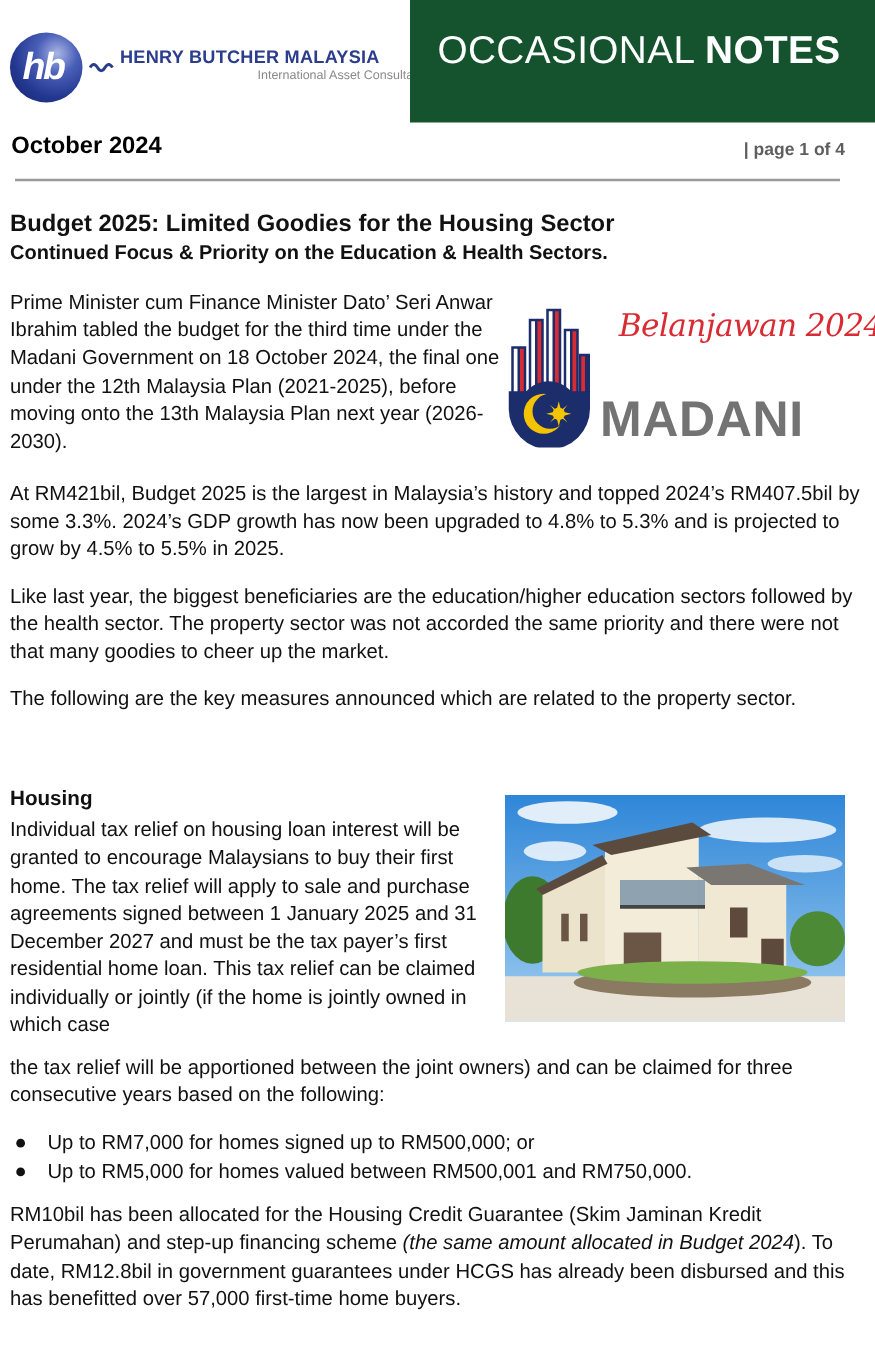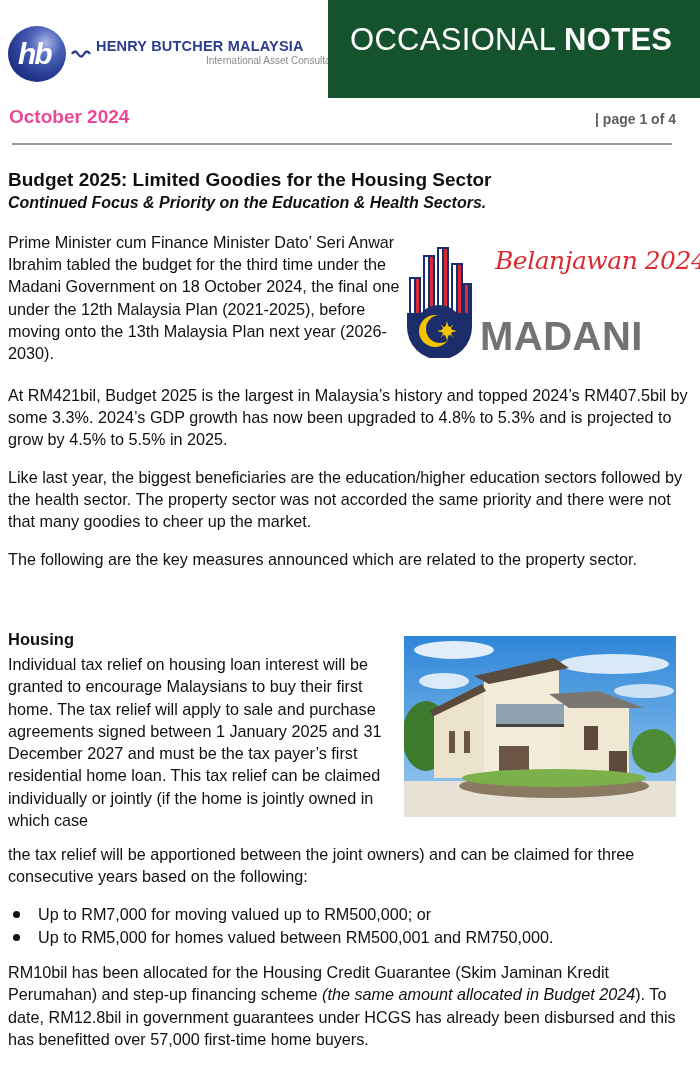--- a/index.html
+++ b/index.html
@@ -16,27 +16,27 @@
   .logo-wave { position: absolute; left: 63px; top: 21px; width: 22px; height: 12px; }
   .logo-name { position: absolute; left: 88px; top: 12px; font-weight: bold; font-size: 14.5px; color: #2b3d8c; letter-spacing: 0.2px; white-space: nowrap; }
   .logo-tag { position: absolute; left: 198px; top: 29px; font-size: 10px; color: #8a8a8a; white-space: nowrap; }
 
   .banner { position: absolute; left: 328px; top: 0; width: 372px; height: 98px; background: #14532d; }
   .banner-title { position: absolute; left: 22px; top: 22px; font-size: 31px; color: #fff; letter-spacing: 0.3px; white-space: nowrap; }
   .banner-title b { font-weight: bold; }
   .banner-url { position: absolute; left: 22px; top: 63px; font-size: 18px; color: #fff; white-space: nowrap; }
 
   
-  .date { position: absolute; left: 9px; top: 106px; font-size: 19px; font-weight: bold; color: #ec4899; }
+  .date { position: absolute; left: 9px; top: 106px; font-size: 19px; font-weight: bold; color: #000000; }
   .page { position: absolute; right: 24px; top: 111px; font-size: 14px; font-weight: bold; color: #5e5e5e; }
   .rule { position: absolute; left: 12px; top: 143px; width: 660px; height: 2px; background: #9a9a9a; }
 
   
   .title { position: absolute; left: 8px; top: 169px; font-size: 19px; font-weight: bold; color: #111; white-space: nowrap; }
-  .subtitle { position: absolute; left: 8px; top: 194px; font-size: 16px; font-weight: bold; font-style: italic; color: #111; white-space: nowrap; }
+  .subtitle { position: absolute; left: 8px; top: 194px; font-size: 16px; font-weight: bold; color: #111; white-space: nowrap; }
 
   .p { position: absolute; left: 8px; font-size: 16.2px; line-height: 22.2px; color: #111; }
   .intro { top: 231px; width: 392px; }
   .p2 { top: 384px; width: 680px; }
   .p3 { top: 466px; width: 680px; }
   .p4 { top: 548px; width: 680px; }
 
   
   .madani { position: absolute; left: 405px; top: 243px; width: 270px; height: 115px; }
   .bel { position: absolute; left: 79px; top: 3px; font-family: "DejaVu Serif", serif; font-style: italic; font-size: 25px; color: #d92b33; white-space: nowrap; letter-spacing: -0.5px; margin-left: 11px; }
@@ -171,17 +171,17 @@
     <rect x="60" y="95" width="6" height="22" fill="#6b5646"></rect>
 
     <ellipse cx="150" cy="150" rx="95" ry="12" fill="#8a7a62"></ellipse>
     <ellipse cx="150" cy="142" rx="92" ry="9" fill="#7bb04a"></ellipse>
   </svg>
 </div>
 
 <div class="h-cont">the tax relief will be apportioned between the joint owners) and can be claimed for three consecutive years based on the following:</div>
 
 <ul class="bullets">
-  <li><span class="dot"></span><span>Up to RM7,000 for moving valued up to RM500,000; or</span></li>
+  <li><span class="dot"></span><span>Up to RM7,000 for homes signed up to RM500,000; or</span></li>
   <li><span class="dot"></span><span>Up to RM5,000 for homes valued between RM500,001 and RM750,000.</span></li>
 </ul>
 
 <div class="p p5"><span>RM10bil has been allocated for the Housing Credit Guarantee (Skim Jaminan Kredit Perumahan) and step-up financing scheme </span><i>(the same amount allocated in Budget 2024</i><span>). To date, RM12.8bil in government guarantees under HCGS has already been disbursed and this has benefitted over 57,000 first-time home buyers.</span></div>
 
 </body></html>

